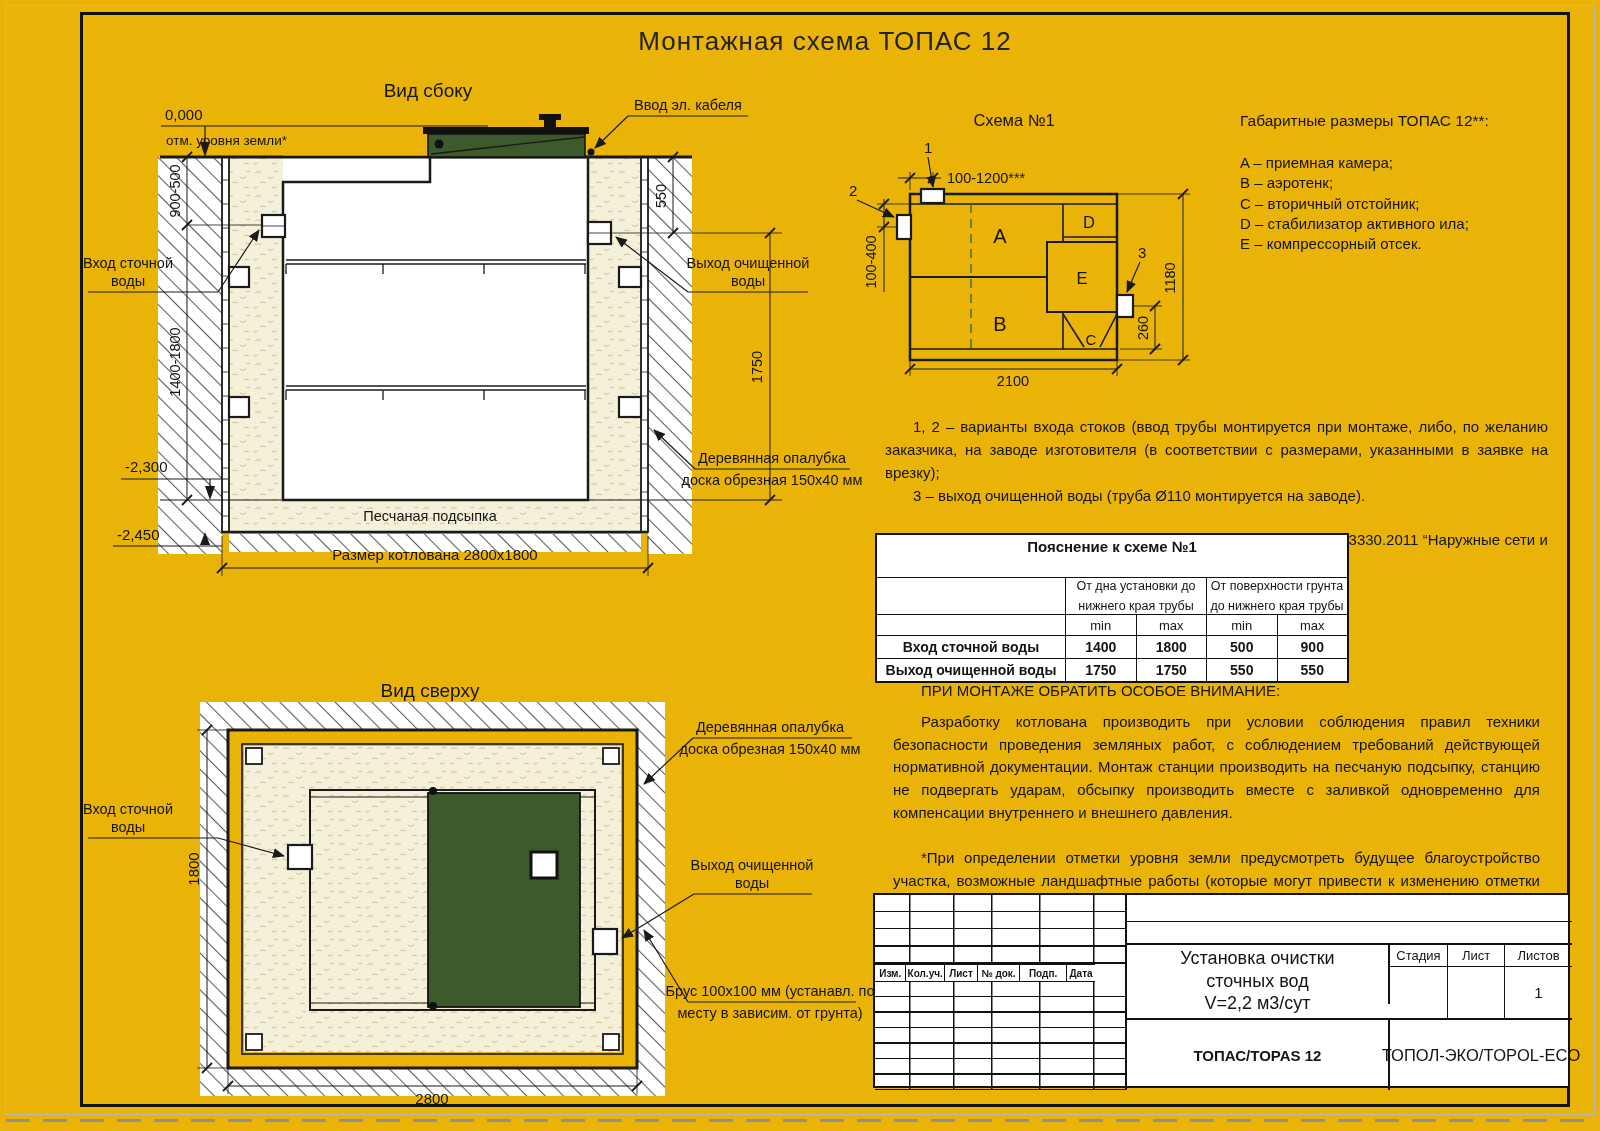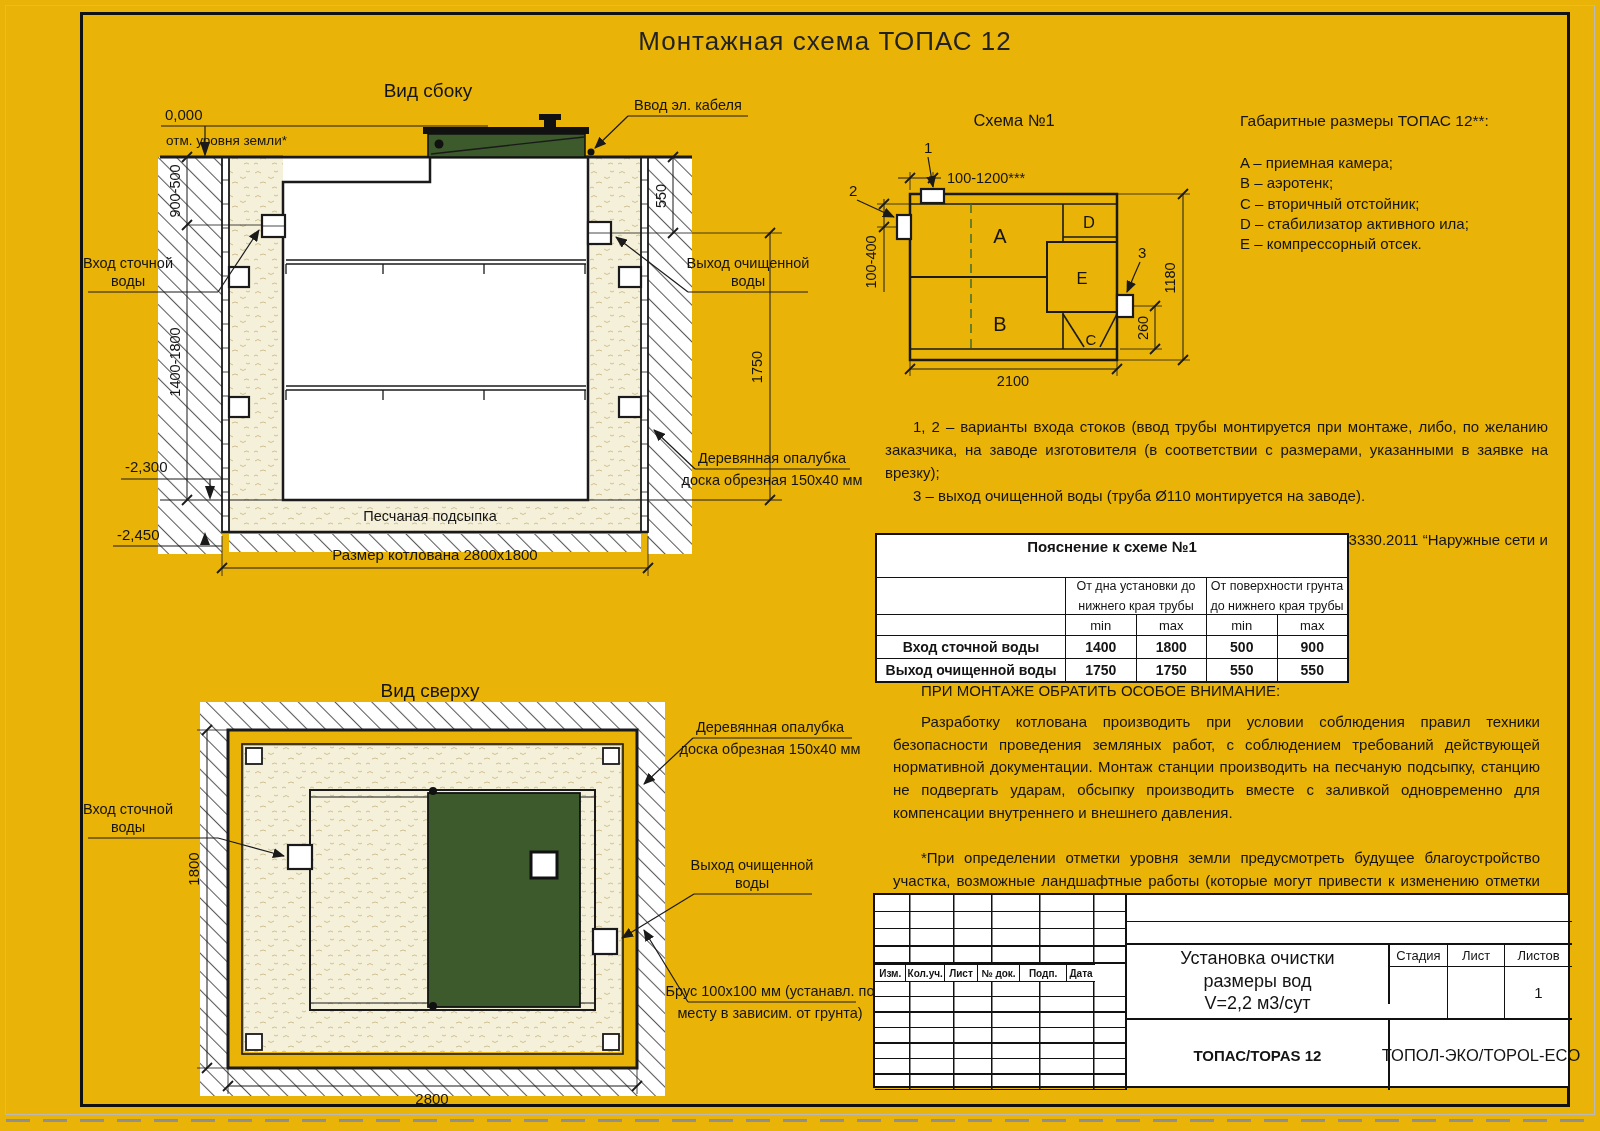--- a/index.html
+++ b/index.html
@@ -450,21 +450,21 @@
       <div style="width:48px">№ док.</div>
       <div style="width:54px">Подп.</div>
       <div style="width:33px">Дата</div>
     </div>
     <div class="tb-abs tb-gridbot"></div>
     <div class="tb-abs tb-vsep"></div>
     <div class="tb-abs tb-l1"></div>
     <div class="tb-abs tb-l2"></div>
     <div class="tb-abs tb-doc">
       <div>Установка очистки</div>
-      <div>размеры вод</div>
+      <div>сточных вод</div>
       <div>V=2,2 м3/сут</div>
     </div>
     <div class="tb-abs tb-stadia">
       <div class="tb-st-h">
         <div style="width:57px">Стадия</div>
         <div style="width:57px">Лист</div>
         <div style="width:68px">Листов</div>
       </div>
       <div class="tb-st-v">
         <div style="width:57px"></div>

